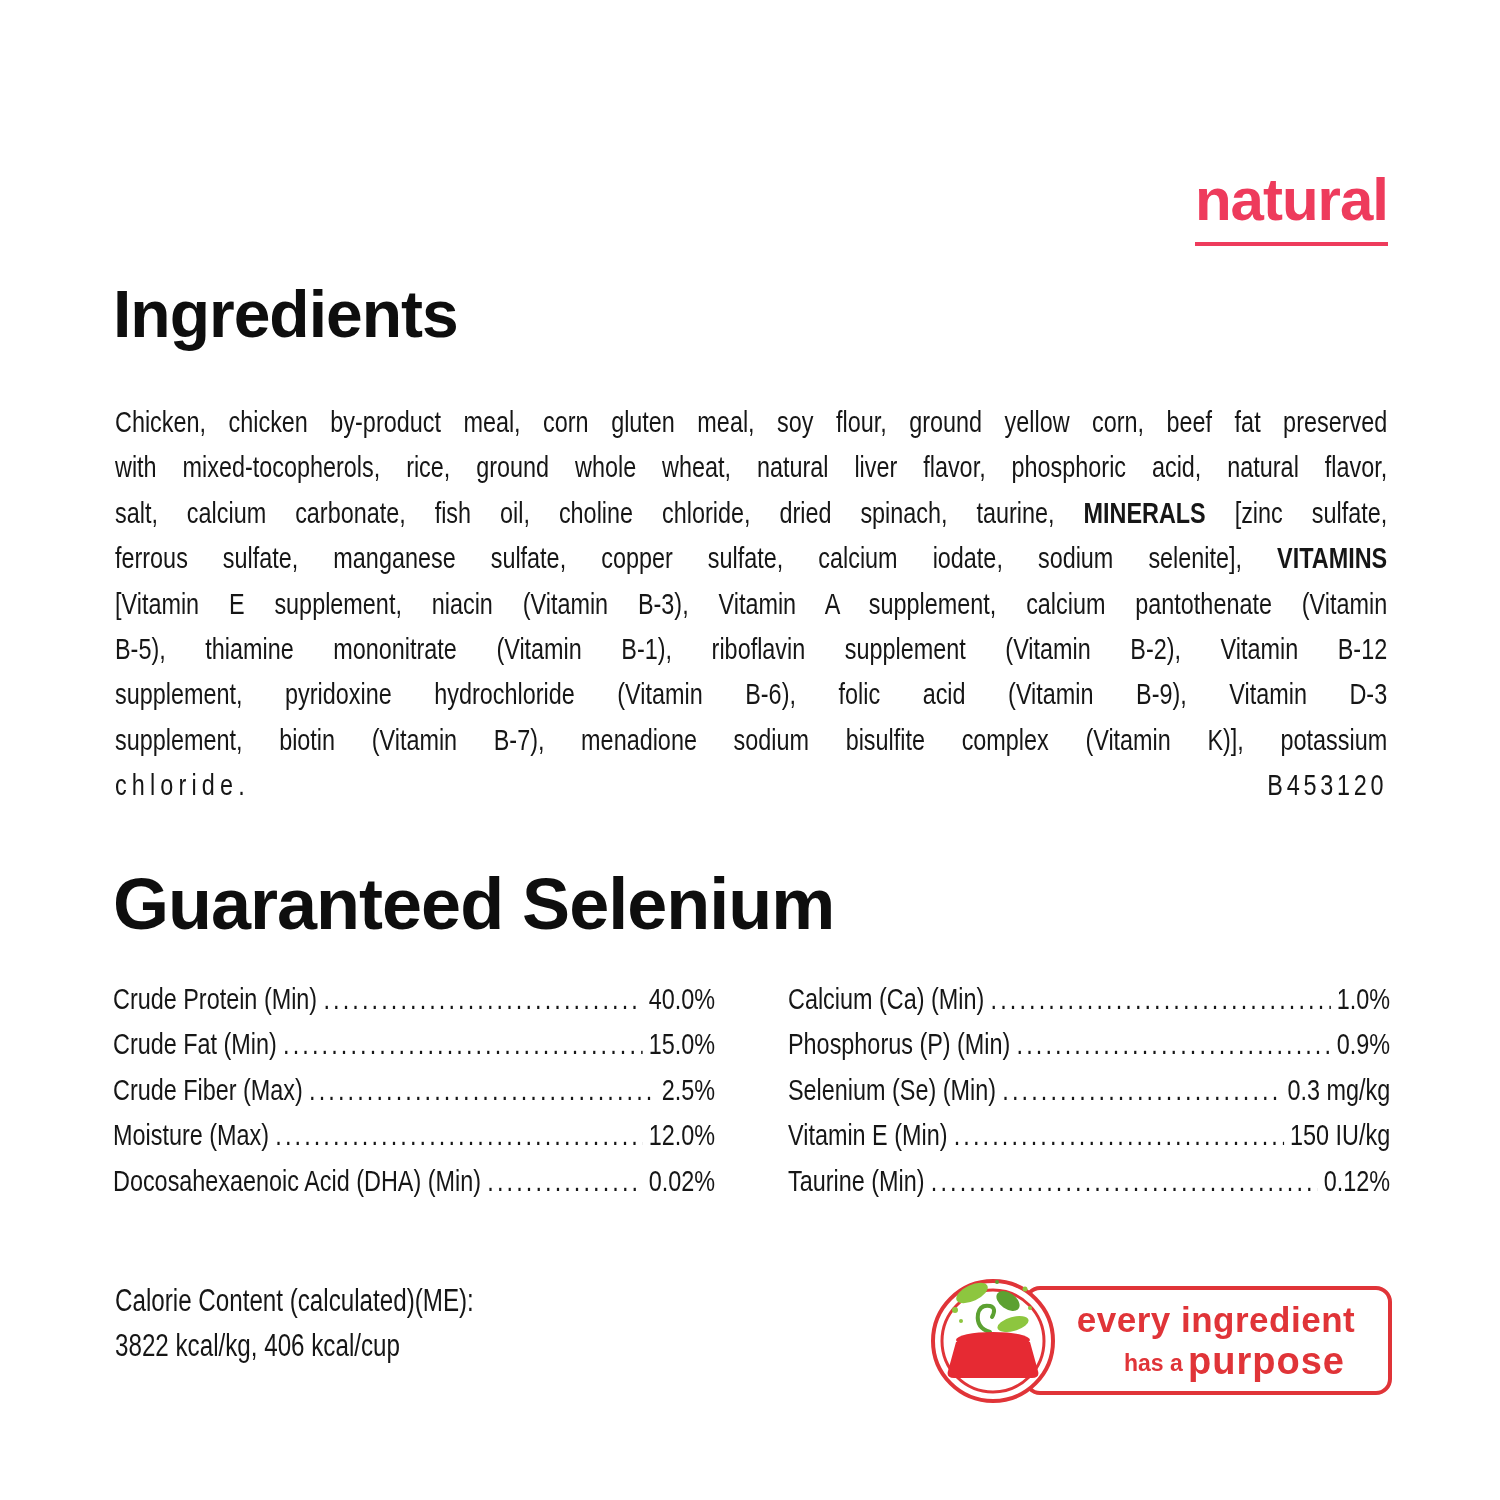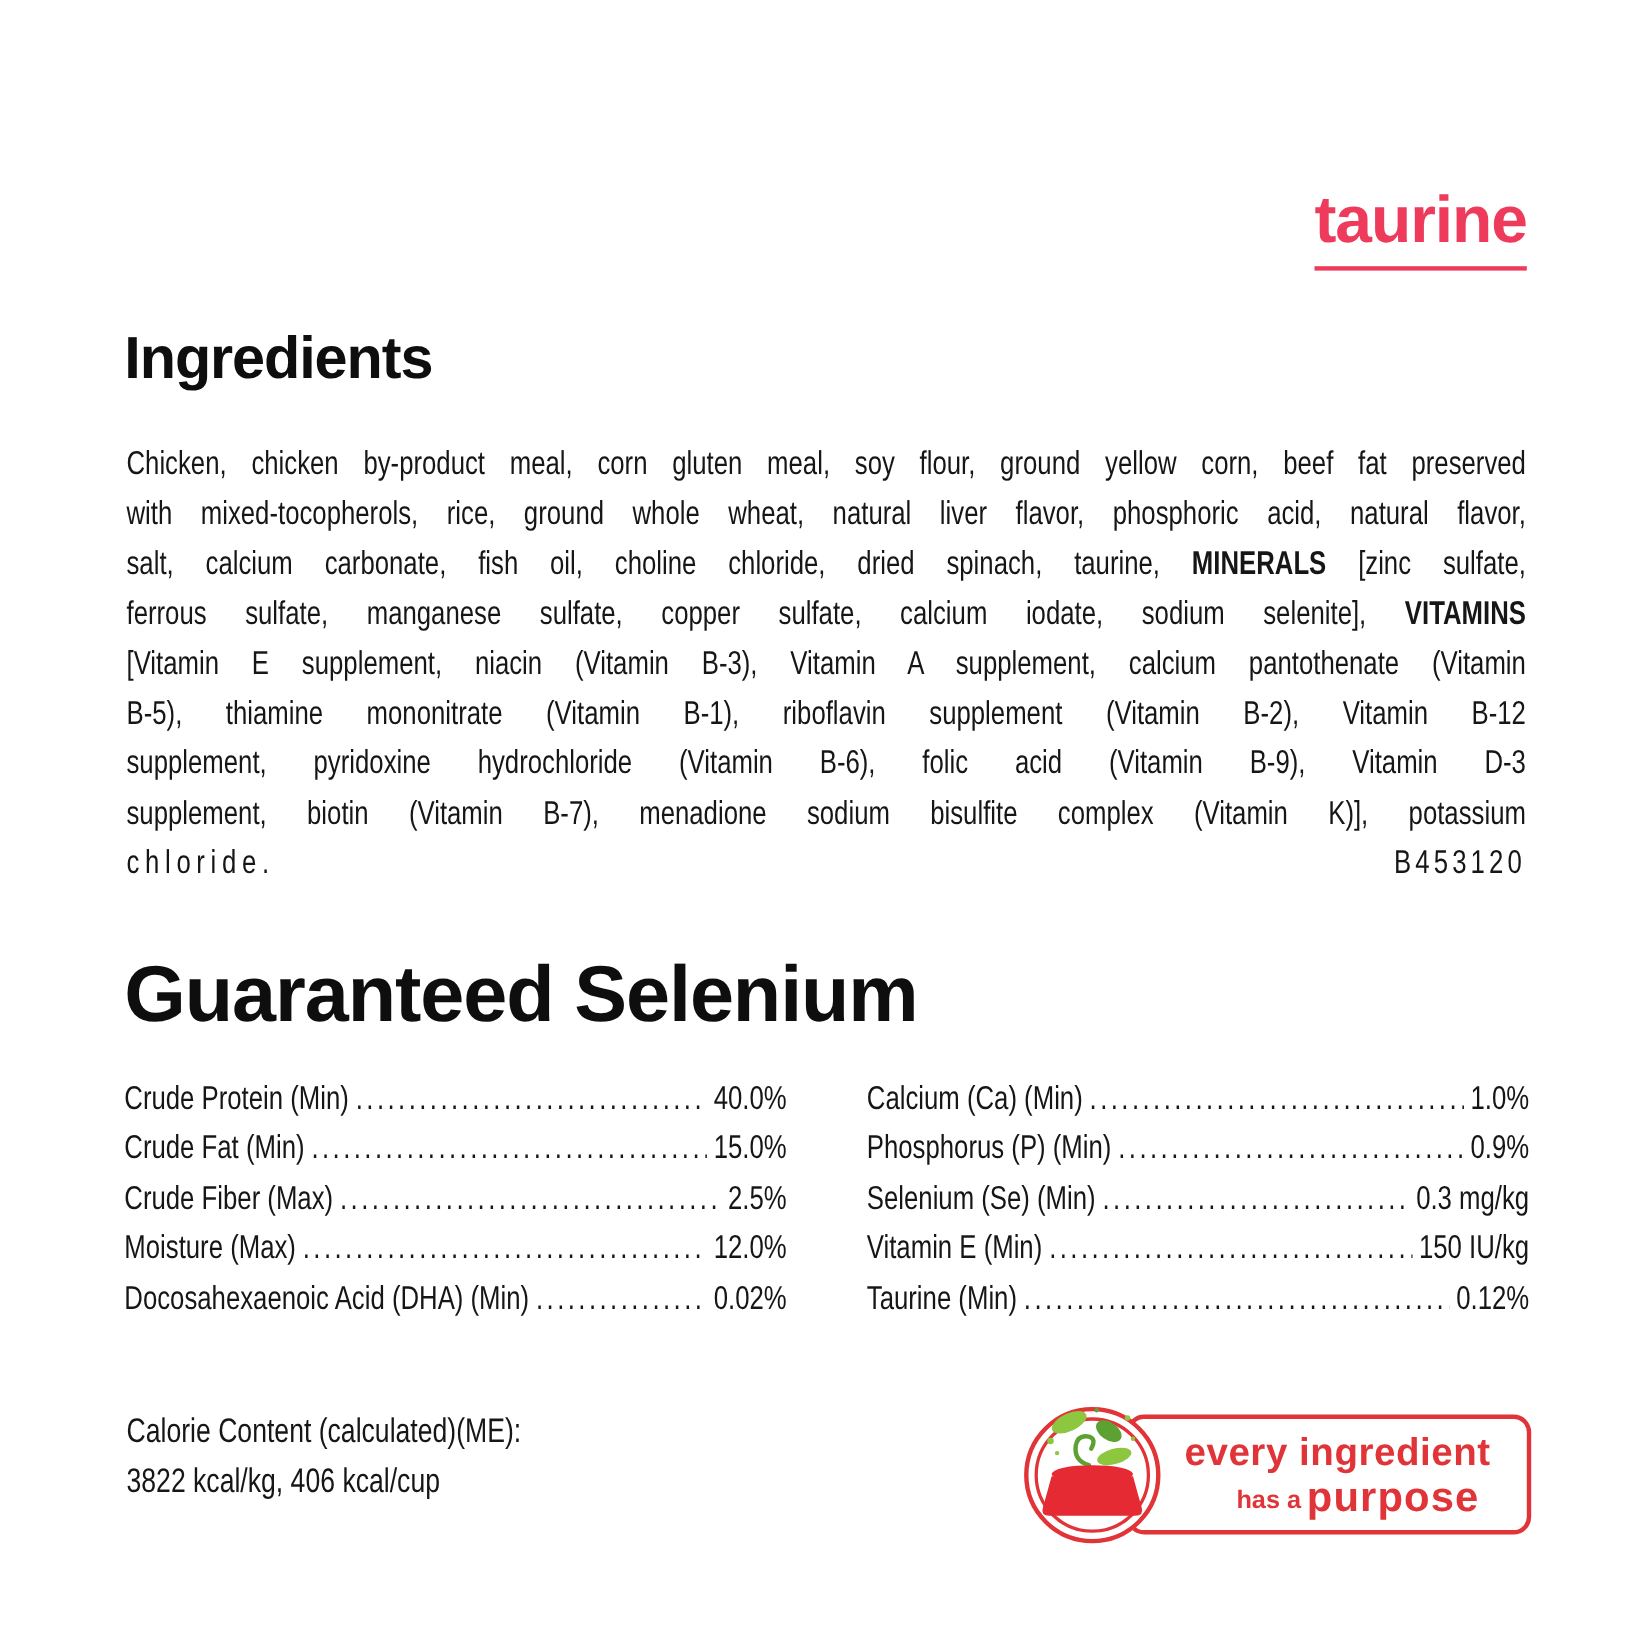--- a/index.html
+++ b/index.html
@@ -8,21 +8,21 @@
     font-family:"Liberation Sans","DejaVu Sans",sans-serif;color:#1a1a1a;
     overflow:hidden;
   }
   
   #logo{position:absolute;top:170px;right:112px;text-align:center;}
   #logo .word{display:block;font-size:60px;font-weight:700;letter-spacing:-1px;color:#EE3B5C;line-height:1;}
   #logo .rule{height:4px;background:#EE3B5C;margin-top:12px;}
 
   
   .sec-title{position:absolute;left:113px;font-weight:700;color:#0e0e0e;line-height:1;letter-spacing:-1px;}
-  #ing-title{top:299px;font-size:54px;}
+  #ing-title{top:281px;font-size:66px;}
   #ga-title{top:868px;font-size:72px;}
 
   
   .cond{transform:scaleX(0.78);transform-origin:left top;}
 
   
   #ing-text{position:absolute;left:115px;top:399px;width:1631px;font-size:30px;line-height:45.4px;color:#161616;}
   .ing-line{text-align:justify;text-align-last:justify;white-space:normal;}
   .ing-line .b{font-weight:700;}
   .ing-last{display:flex;justify-content:space-between;align-items:baseline;}
@@ -45,21 +45,21 @@
   
   #badge{position:absolute;left:926px;top:1266px;}
   .badge-t1{font-size:35px;font-weight:700;letter-spacing:0.5px;}
   .badge-t2a{font-size:23px;font-weight:700;}
   .badge-t2b{font-size:38px;font-weight:700;letter-spacing:1px;}
 </style>
 </head>
 <body>
 
 <div id="logo">
-  <span class="word">taurine</span>
+  <span class="word">natural</span>
   <div class="rule"></div>
 </div>
 
 <h1 id="ing-title" class="sec-title" style="margin:0;">Ingredients</h1>
 
 <div id="ing-text" class="cond">
   <div class="ing-line"><span>Chicken, chicken by-product meal, corn gluten meal, soy flour, ground yellow corn, beef fat preserved</span><span class="b"></span><span></span></div>
   <div class="ing-line"><span>with mixed-tocopherols, rice, ground whole wheat, natural liver flavor, phosphoric acid, natural flavor,</span><span class="b"></span><span></span></div>
   <div class="ing-line"><span>salt, calcium carbonate, fish oil, choline chloride, dried spinach, taurine, </span><span class="b">MINERALS</span><span> [zinc sulfate,</span></div>
   <div class="ing-line"><span>ferrous sulfate, manganese sulfate, copper sulfate, calcium iodate, sodium selenite], </span><span class="b">VITAMINS</span><span></span></div>

